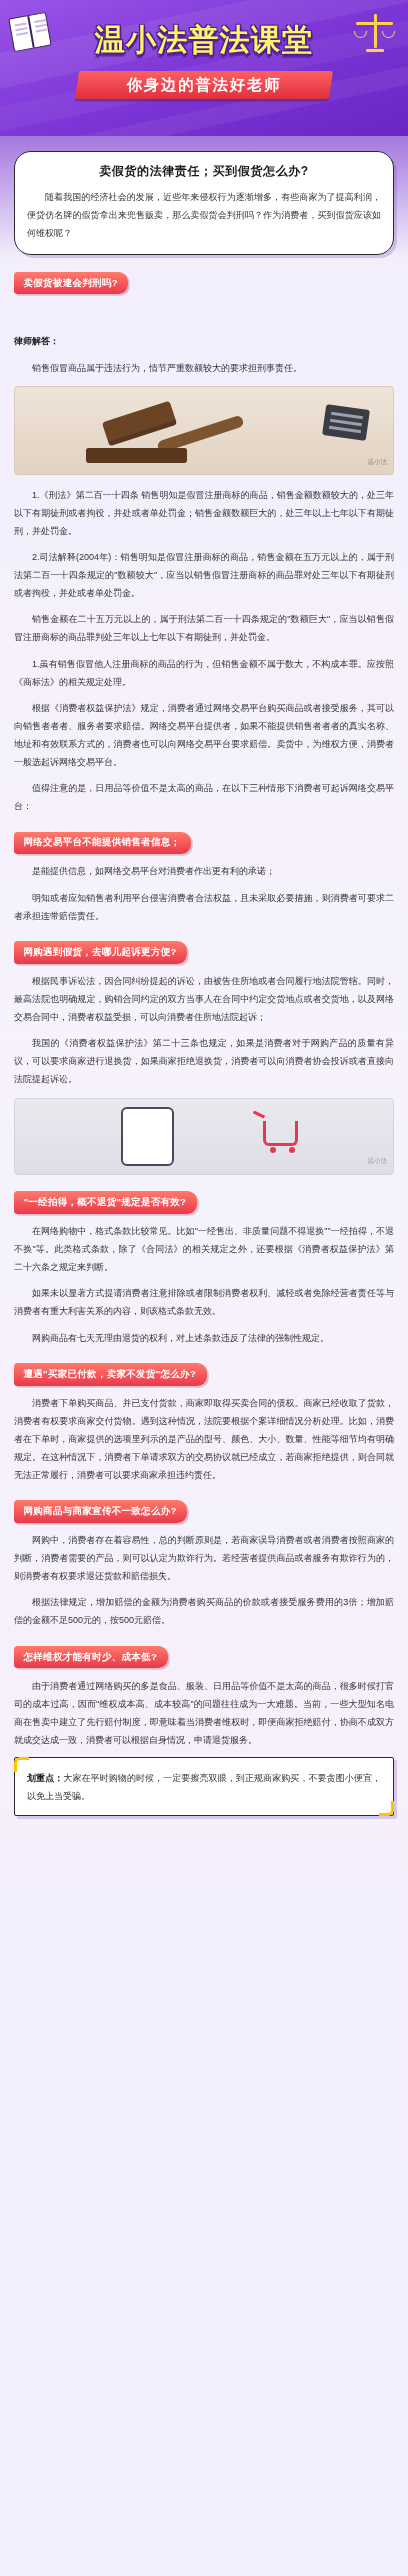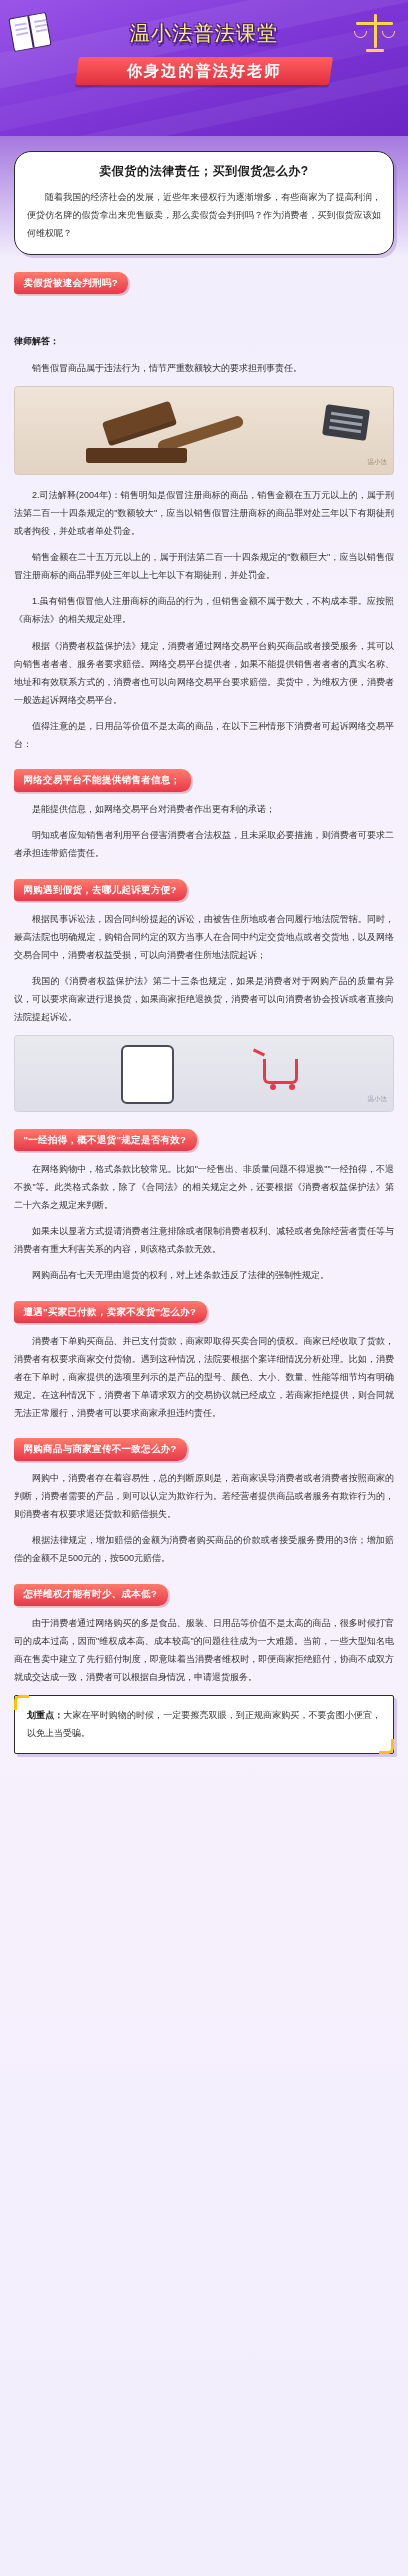--- a/index.html
+++ b/index.html
@@ -106,22 +106,22 @@
     left: 12px; bottom: 1.2px;
     width: 18.3px; height: 3px;
     background: #ffd24d;
     border-radius: 1.2px;
   }
 
   .main-title {
     position: relative;
     text-align: center;
     padding-top: 20px;
-    font-size: 20px;
-    font-weight: normal;
+    font-size: 30px;
+    font-weight: bold;
     letter-spacing: 1.2px;
     color: #fff36b;
     text-shadow:
       1.8px 1.8px 0 #4b1f8c,
       -1.2px -1.2px 0 #4b1f8c,
       1.2px -1.2px 0 #4b1f8c,
       -1.2px 1.2px 0 #4b1f8c,
       0 4.1px 0 #5a2aa0;
     font-family: "Liberation Sans", sans-serif;
   }
@@ -379,20 +379,21 @@
     <div class="sec-body">
       <p class="lawyer-label no-indent">律师解答：</p>
       <p>销售假冒商品属于违法行为，情节严重数额较大的要求担刑事责任。</p>
       <div class="photo">
         <div class="gavel-head"></div>
         <div class="gavel-handle"></div>
         <div class="block"></div>
         <div class="tag"></div>
         <div class="wm">温小法</div>
       </div>
+      <p>1.《刑法》第二百一十四条  销售明知是假冒注册商标的商品，销售金额数额较大的，处三年以下有期徒刑或者拘役，并处或者单处罚金；销售金额数额巨大的，处三年以上七年以下有期徒刑，并处罚金。</p>
       <p>2.司法解释(2004年)：销售明知是假冒注册商标的商品，销售金额在五万元以上的，属于刑法第二百一十四条规定的"数额较大"，应当以销售假冒注册商标的商品罪对处三年以下有期徒刑或者拘役，并处或者单处罚金。</p>
       <p>销售金额在二十五万元以上的，属于刑法第二百一十四条规定的"数额巨大"，应当以销售假冒注册商标的商品罪判处三年以上七年以下有期徒刑，并处罚金。</p>
       <p>1.虽有销售假冒他人注册商标的商品的行为，但销售金额不属于数大，不构成本罪。应按照《商标法》的相关规定处理。</p>
       <p>根据《消费者权益保护法》规定，消费者通过网络交易平台购买商品或者接受服务，其可以向销售者者者、服务者要求赔偿。网络交易平台提供者，如果不能提供销售者者者的真实名称、地址和有效联系方式的，消费者也可以向网络交易平台要求赔偿。卖货中，为维权方便，消费者一般选起诉网络交易平台。</p>
       <p>值得注意的是，日用品等价值不是太高的商品，在以下三种情形下消费者可起诉网络交易平台：</p>
     </div>
   </div>
 
   <div class="section">
     <div class="sec-head">网络交易平台不能提供销售者信息；</div>

